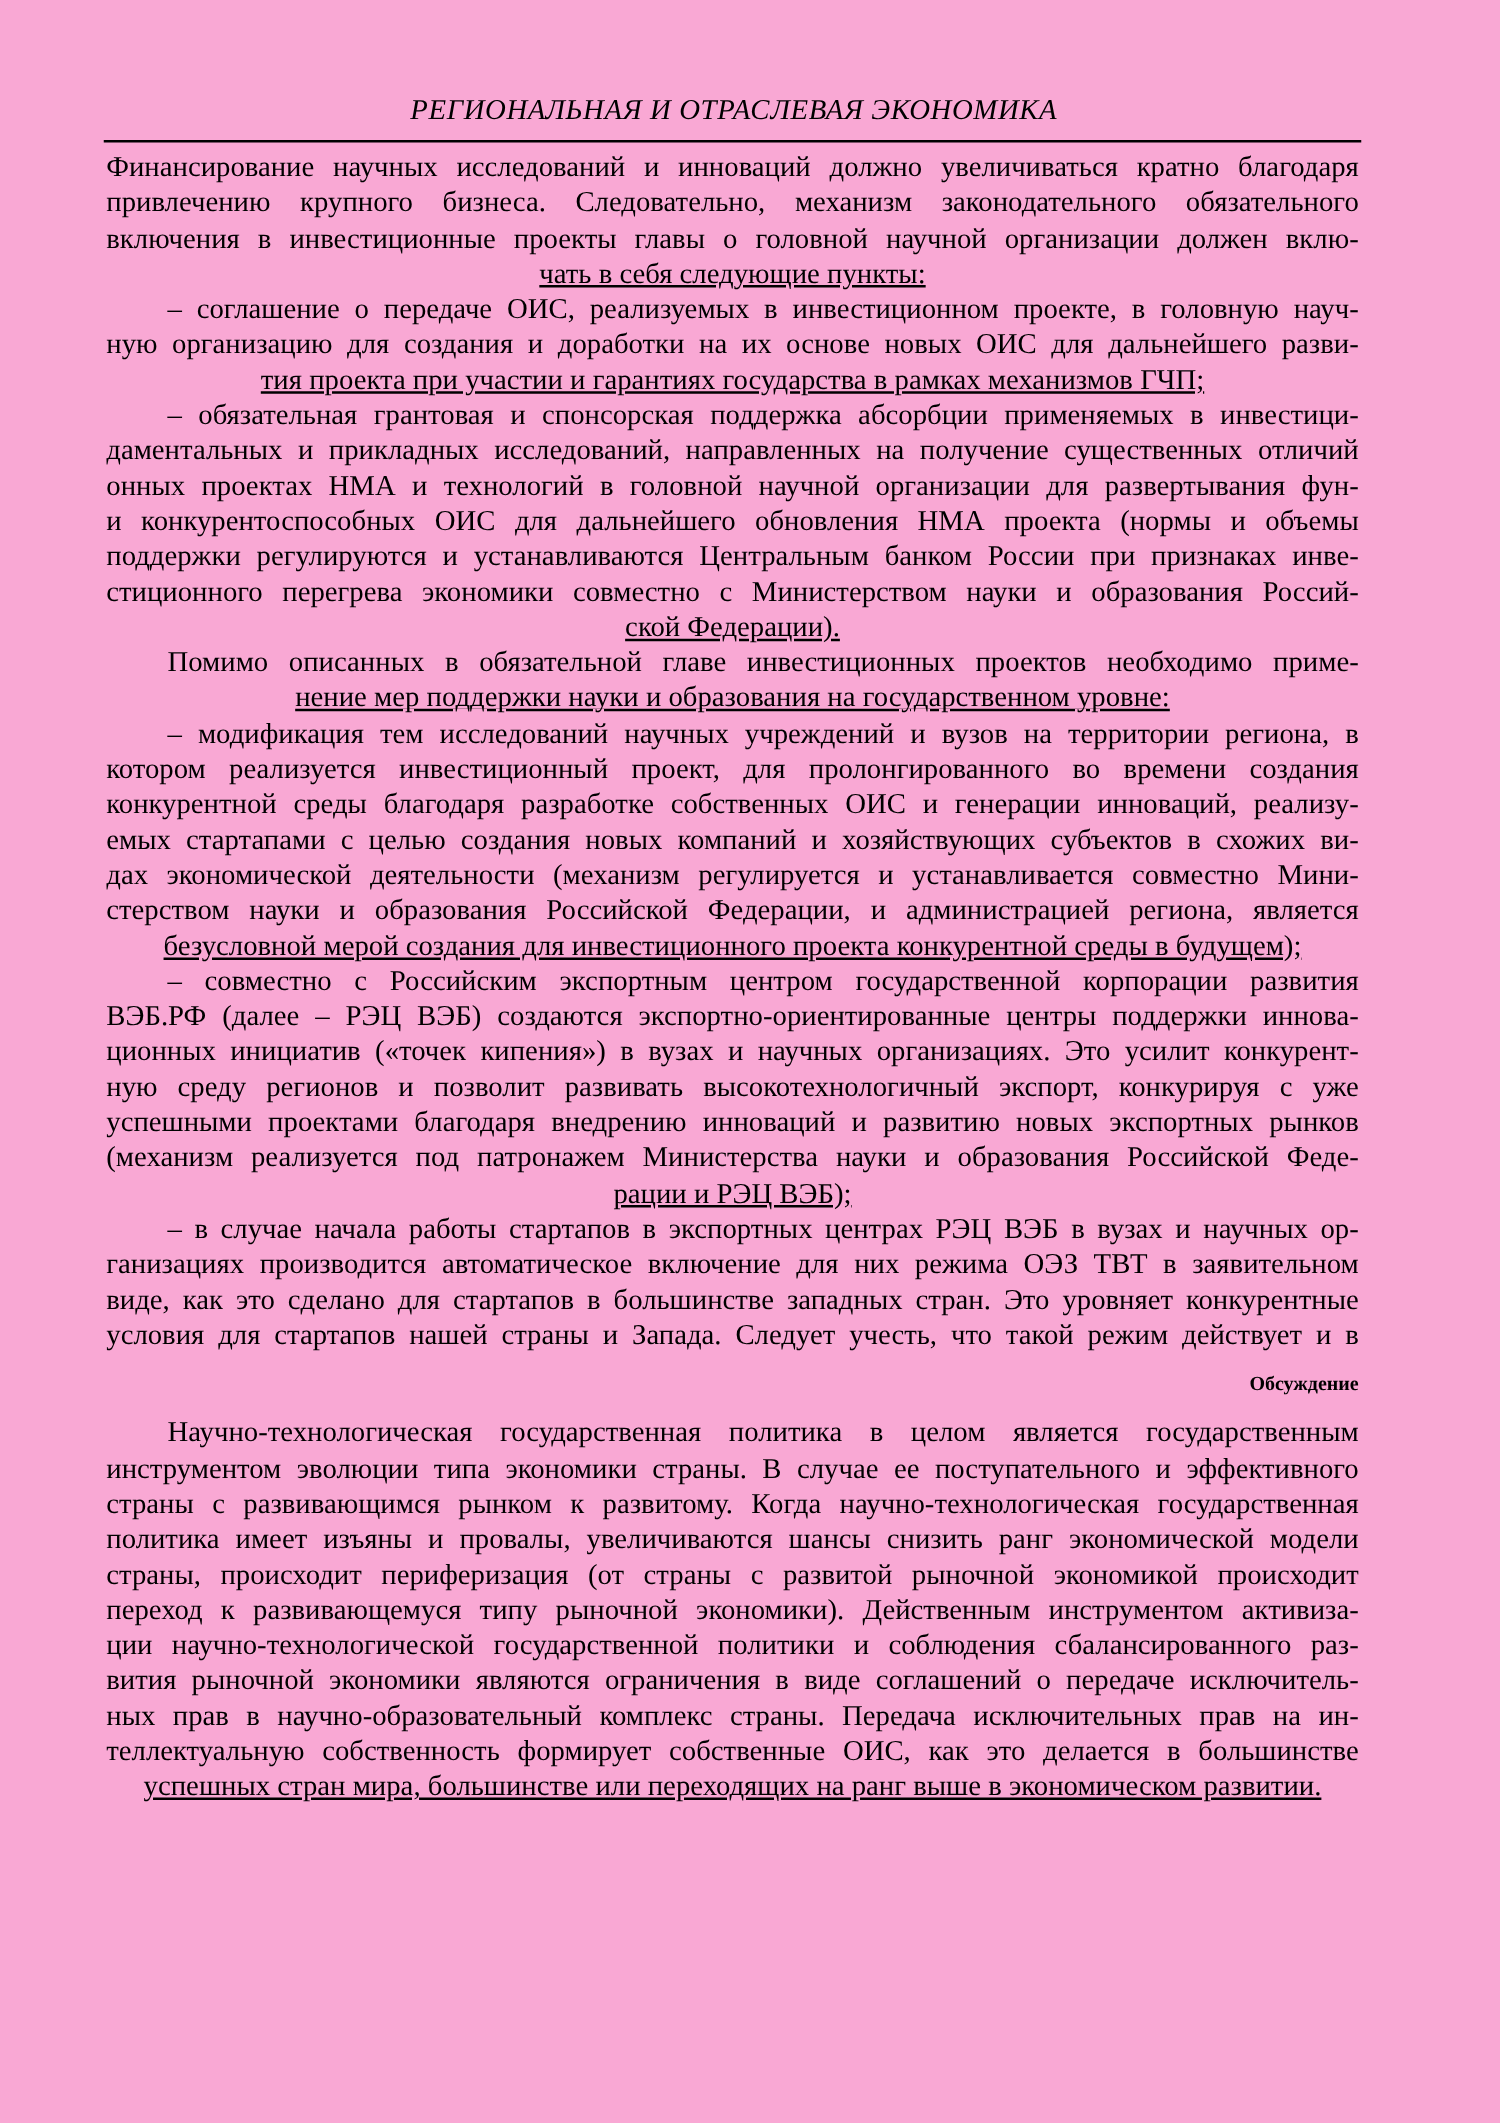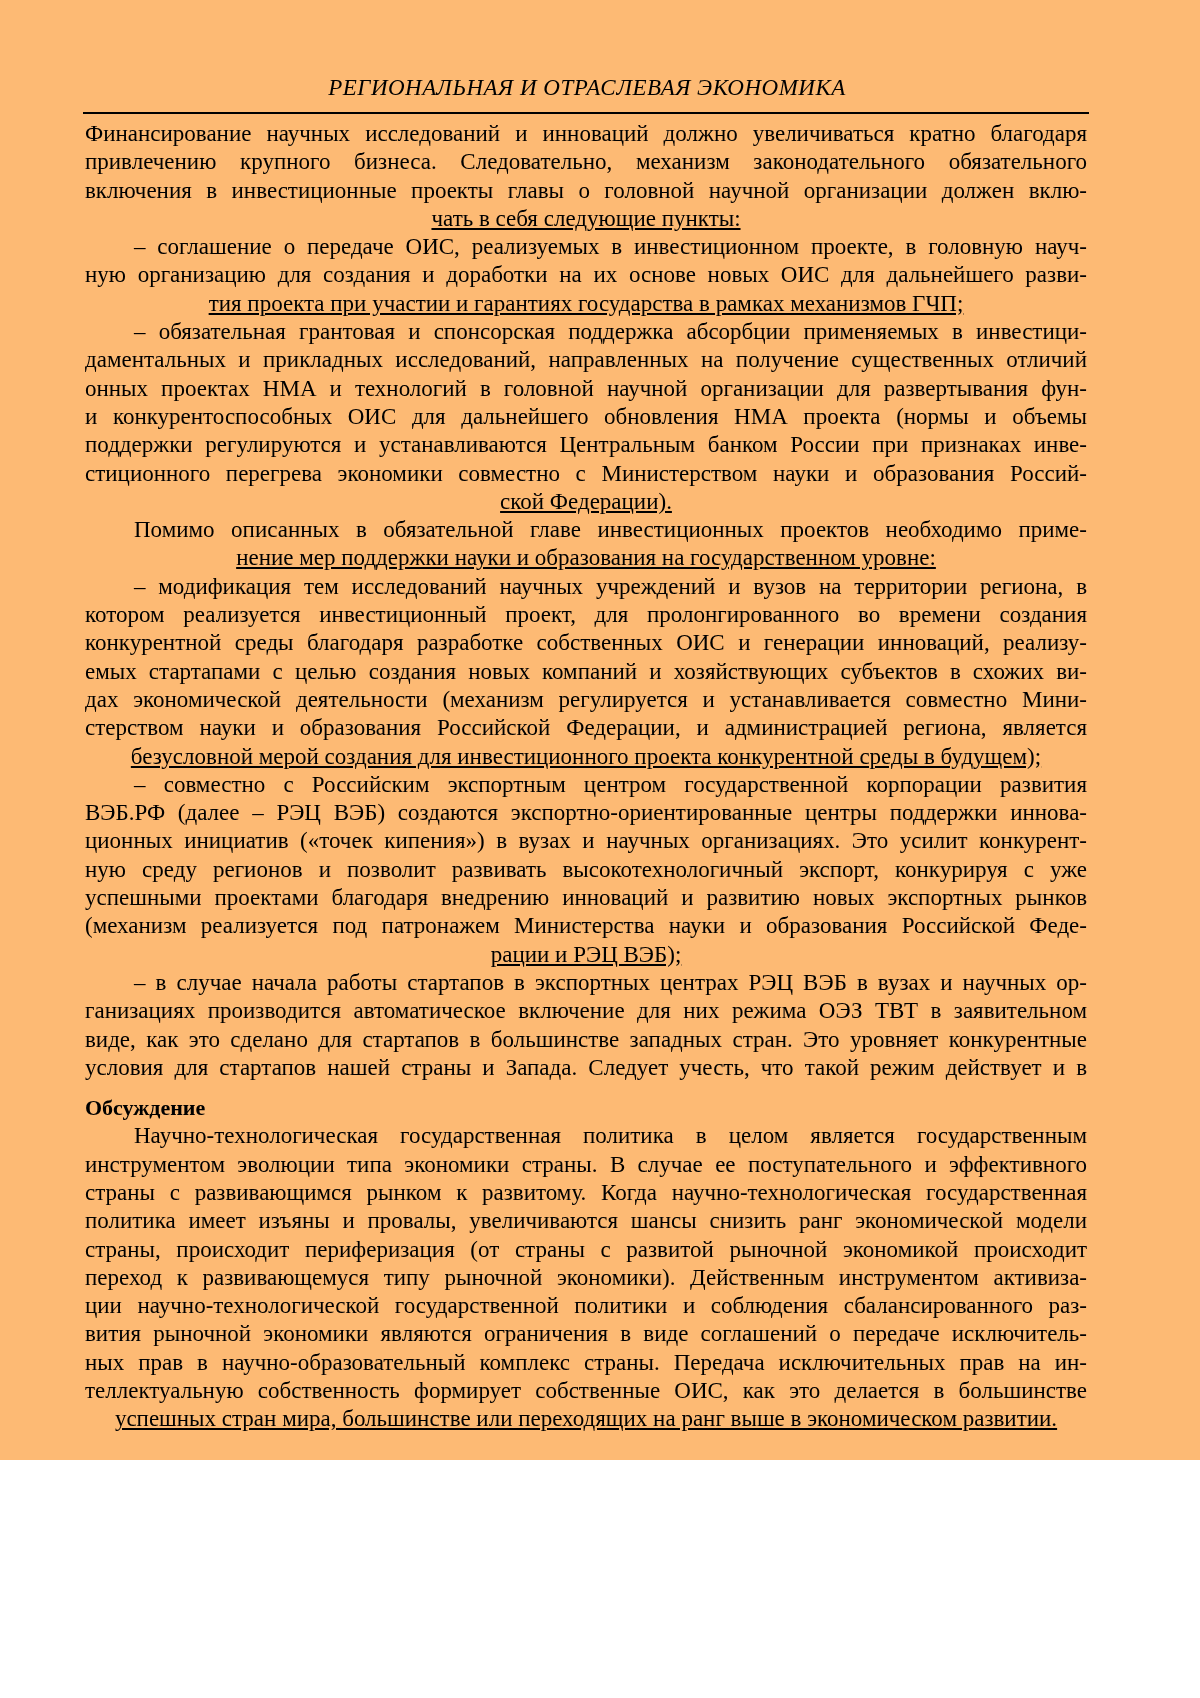--- a/index.html
+++ b/index.html
@@ -3,22 +3,22 @@
 <meta charset="utf-8">
 <style>
   html, body {
     margin: 0;
     padding: 0;
     background: #ffffff;
   }
   .page {
     position: relative;
     width: 1200px;
-    height: 1460px;
-    background: #fdba74;
+    height: 1698px;
+    background: #f9a8d4;
     color: #000000;
     font-family: "Liberation Serif", "DejaVu Serif", serif;
     overflow: hidden;
   }
   .running-head {
     position: absolute;
     top: 74px;
     left: 85px;
     width: 1004px;
     text-align: center;
@@ -56,24 +56,24 @@
     content: "";
     display: inline-block;
     width: 100%;
     height: 0;
   }
   .line.last { text-align: center; text-decoration: underline; }
   .para.indent .line:first-child { text-indent: 49px; }
   .section-heading {
     height: 28.3px;
     margin-top: 12px;
-    margin-bottom: 0;
-    text-align: left;
+    margin-bottom: 10px;
+    text-align: right;
     font-weight: bold;
-    font-size: 22px;
+    font-size: 16px;
     line-height: 28.3px;
   }
   .page-number {
     position: absolute;
     top: 1578px;
     left: 0;
     width: 100%;
     text-align: right;
     font-size: 23px;
     line-height: 28px;

